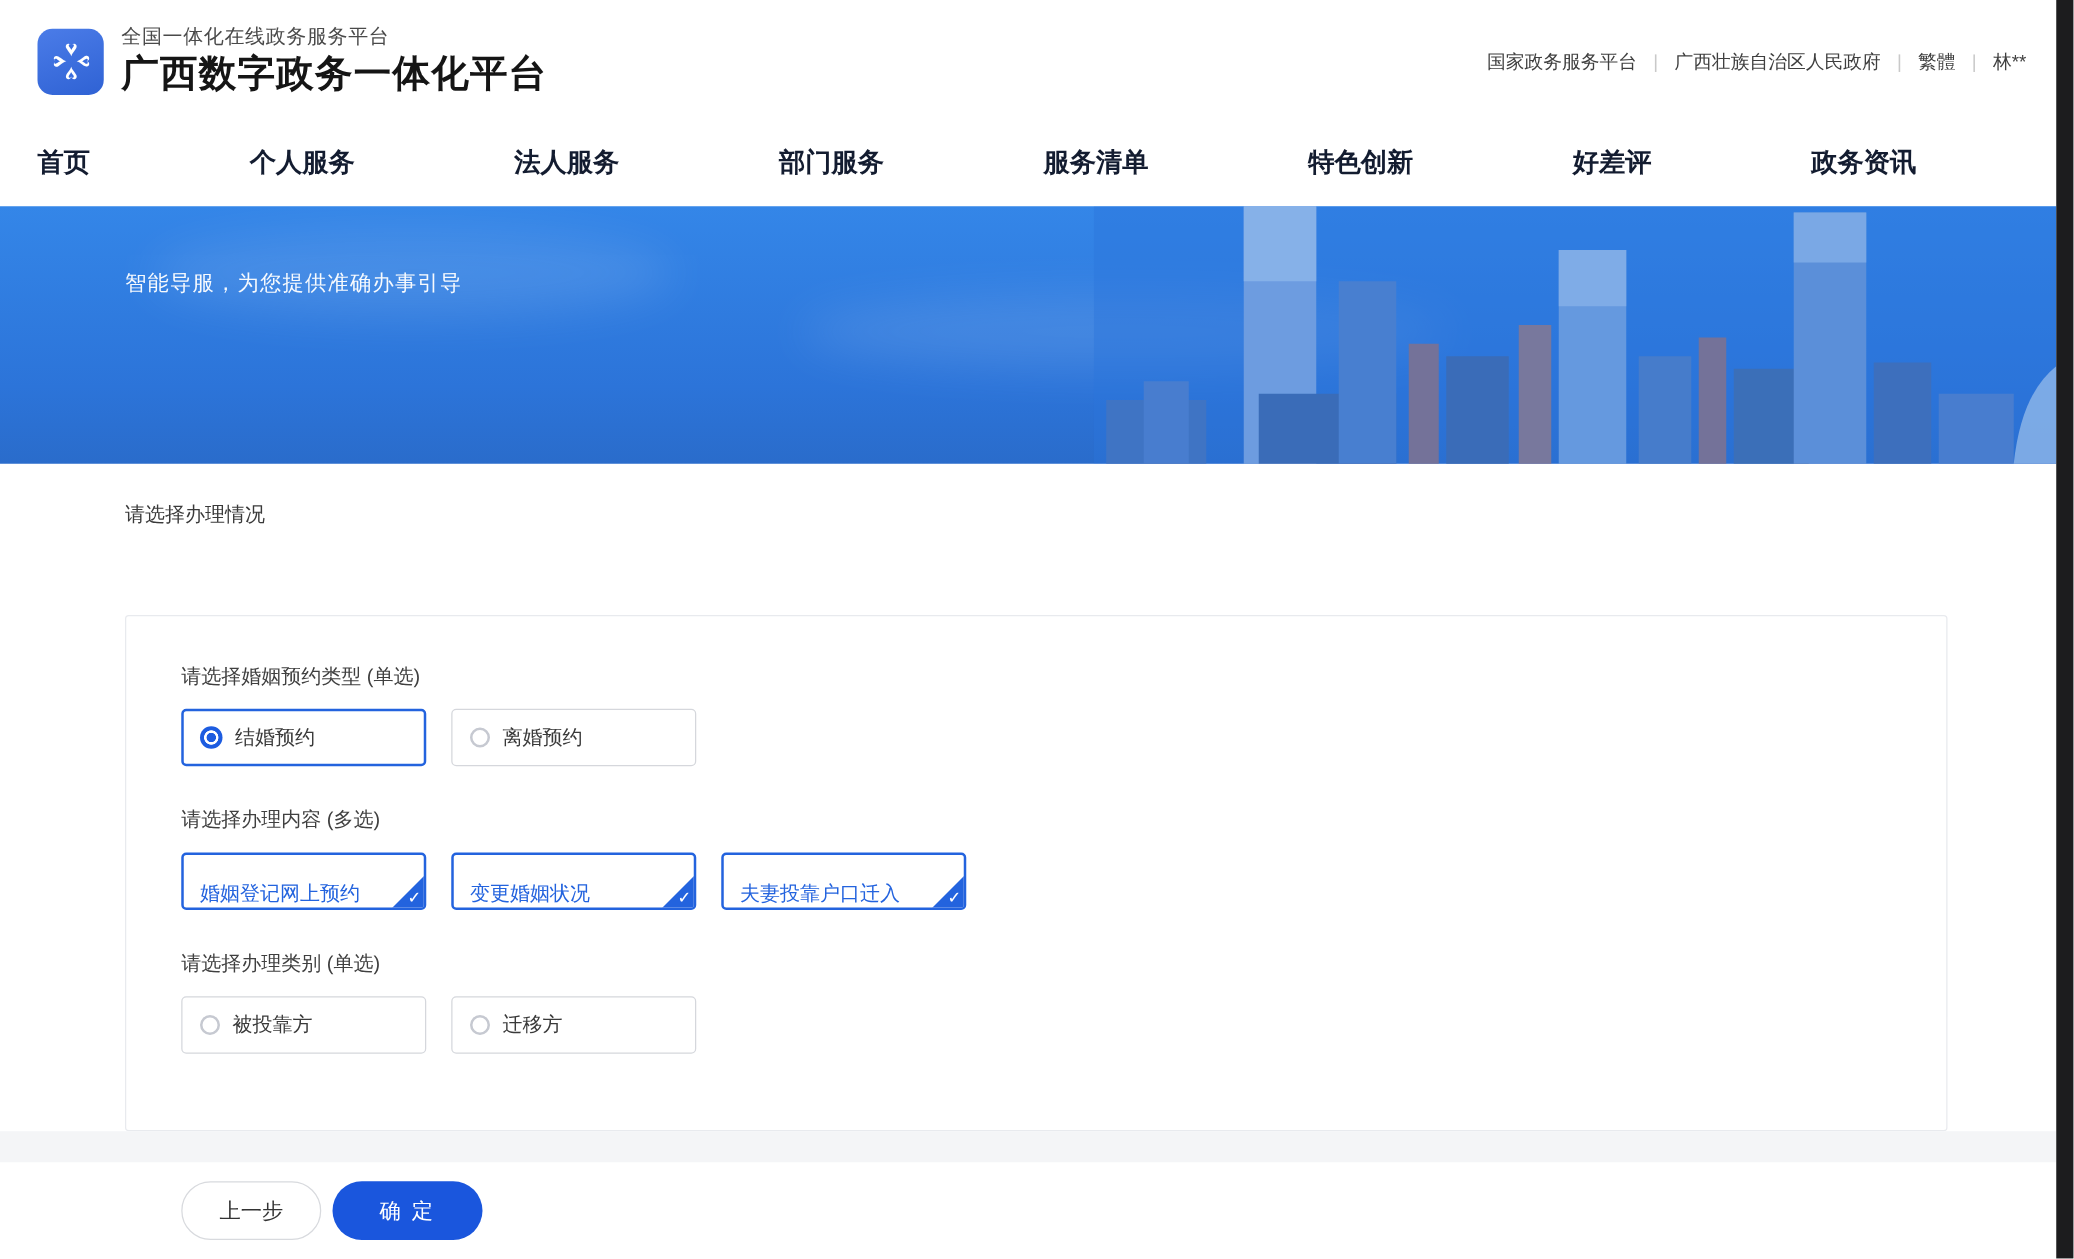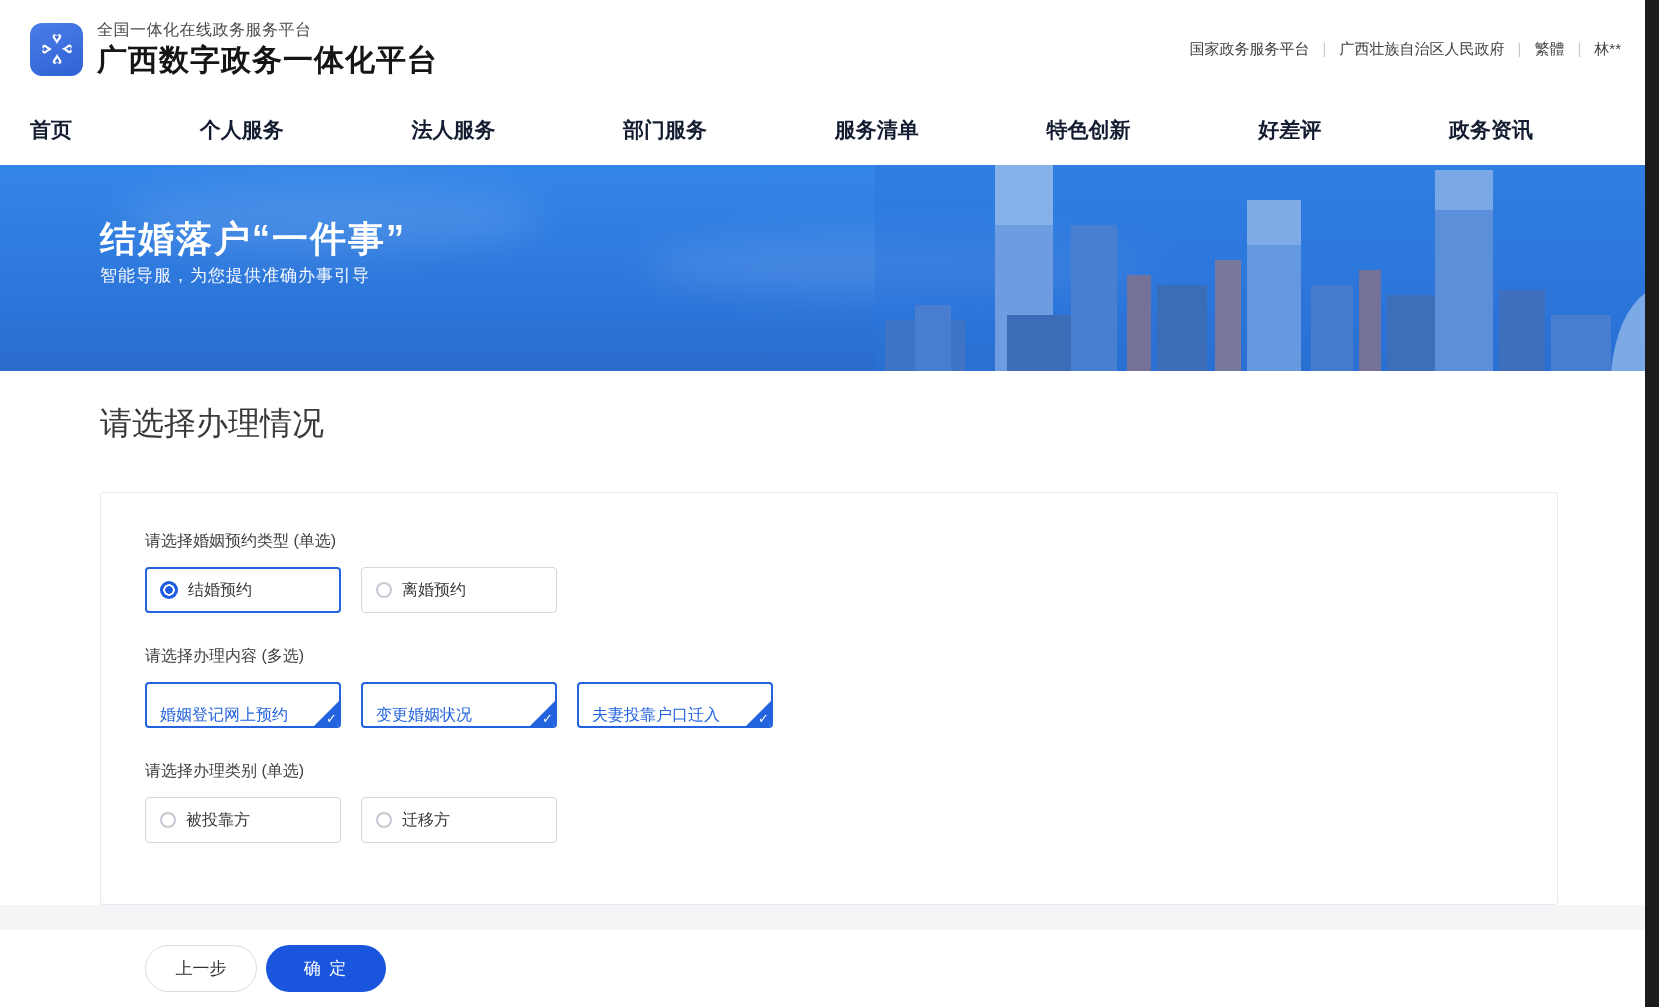--- a/index.html
+++ b/index.html
@@ -29,21 +29,21 @@
           background:linear-gradient(180deg,#3486e8 0%,#2c74d9 70%,#2a6ccb 100%);}
   .cloud{position:absolute;background:#fff;border-radius:50%;filter:blur(18px);opacity:.10;}
   .cloud1{width:420px;height:70px;left:120px;top:18px;}
   .cloud2{width:520px;height:60px;left:640px;top:70px;}
   .skyline{position:absolute;right:0;bottom:0;height:206px;}
   .banner-text{position:absolute;left:100px;top:50px;color:#fff;z-index:3;}
   .banner-title{font-size:36px;font-weight:bold;letter-spacing:2px;margin:0;}
   .banner-sub{font-size:17px;opacity:.96;letter-spacing:1px;}
 
   
-  .section-heading{position:absolute;left:100px;top:402px;font-size:32px;color:#3a3a3a;font-weight:500;}
+  .section-heading{position:absolute;left:100px;top:402px;font-size:16px;color:#3a3a3a;font-weight:500;}
   .card{position:absolute;left:100px;top:492px;width:1458px;height:413px;box-sizing:border-box;
         background:#fff;border:1px solid #e8eaee;border-radius:3px;padding:38px 44px;}
   .group{margin-bottom:33px;}
   .group:last-child{margin-bottom:0;}
   .group-label{font-size:16px;color:#404040;margin-bottom:15px;}
   .options{display:flex;gap:20px;}
   .opt{position:relative;width:196px;height:46px;box-sizing:border-box;border-radius:4px;
        display:flex;align-items:center;padding-left:14px;font-size:16px;background:#fff;
        border:1px solid #d5d7dc;cursor:pointer;overflow:hidden;}
   .opt-radio .opt-label{margin-left:10px;color:#3a3a3a;}
@@ -130,21 +130,20 @@
       <rect x="484" y="105" width="22" height="105" fill="#a9706a"></rect>
       <rect x="512" y="130" width="60" height="80" fill="#486b9f"></rect>
       <rect x="560" y="5" width="58" height="205" fill="#7fa3d8"></rect>
       <rect x="560" y="5" width="58" height="40" fill="#b3cdec"></rect>
       <rect x="624" y="125" width="46" height="85" fill="#4a6ca8"></rect>
       <rect x="676" y="150" width="60" height="60" fill="#5d84c6"></rect>
       <path d="M736 206 Q742 150 770 128 L770 206 Z" fill="#cfe0f2" opacity="0.85"></path>
       <rect x="0" y="0" width="770" height="206" fill="#2b74dc" opacity="0.42"></rect>
     </svg>
     <div class="banner-text">
-      <h1 class="banner-title">结婚落户“一件事”</h1>
       <div class="banner-sub">智能导服，为您提供准确办事引导</div>
     </div>
   </div>
 
   <div class="section-heading">请选择办理情况</div>
   <div class="card" id="form-groups">
       <div class="group">
         <div class="group-label">请选择婚姻预约类型 (单选)</div>
         <div class="options">
           <div class="opt opt-radio sel">

